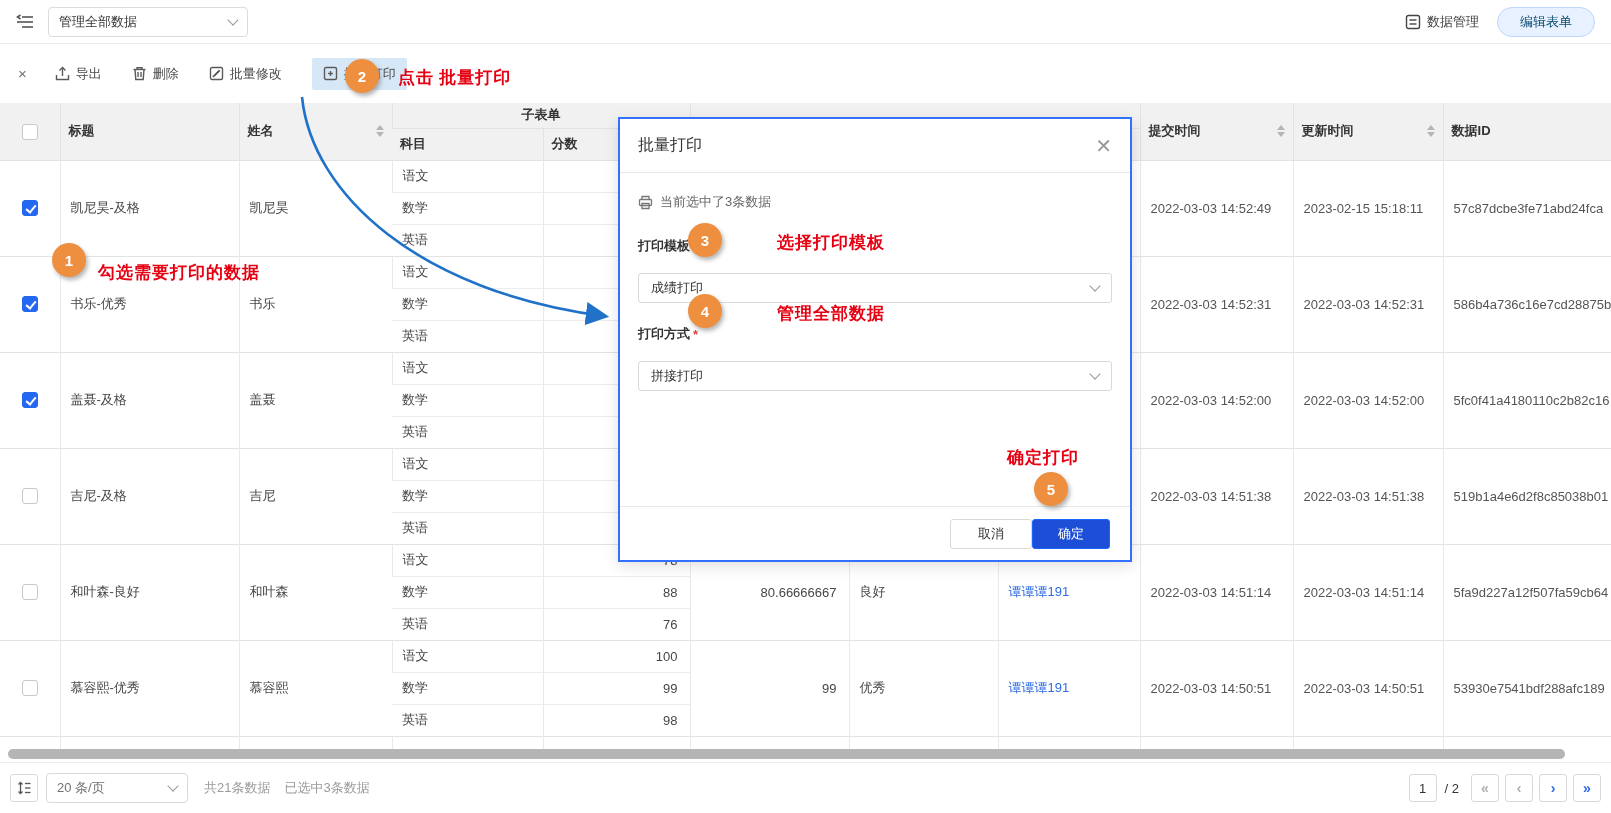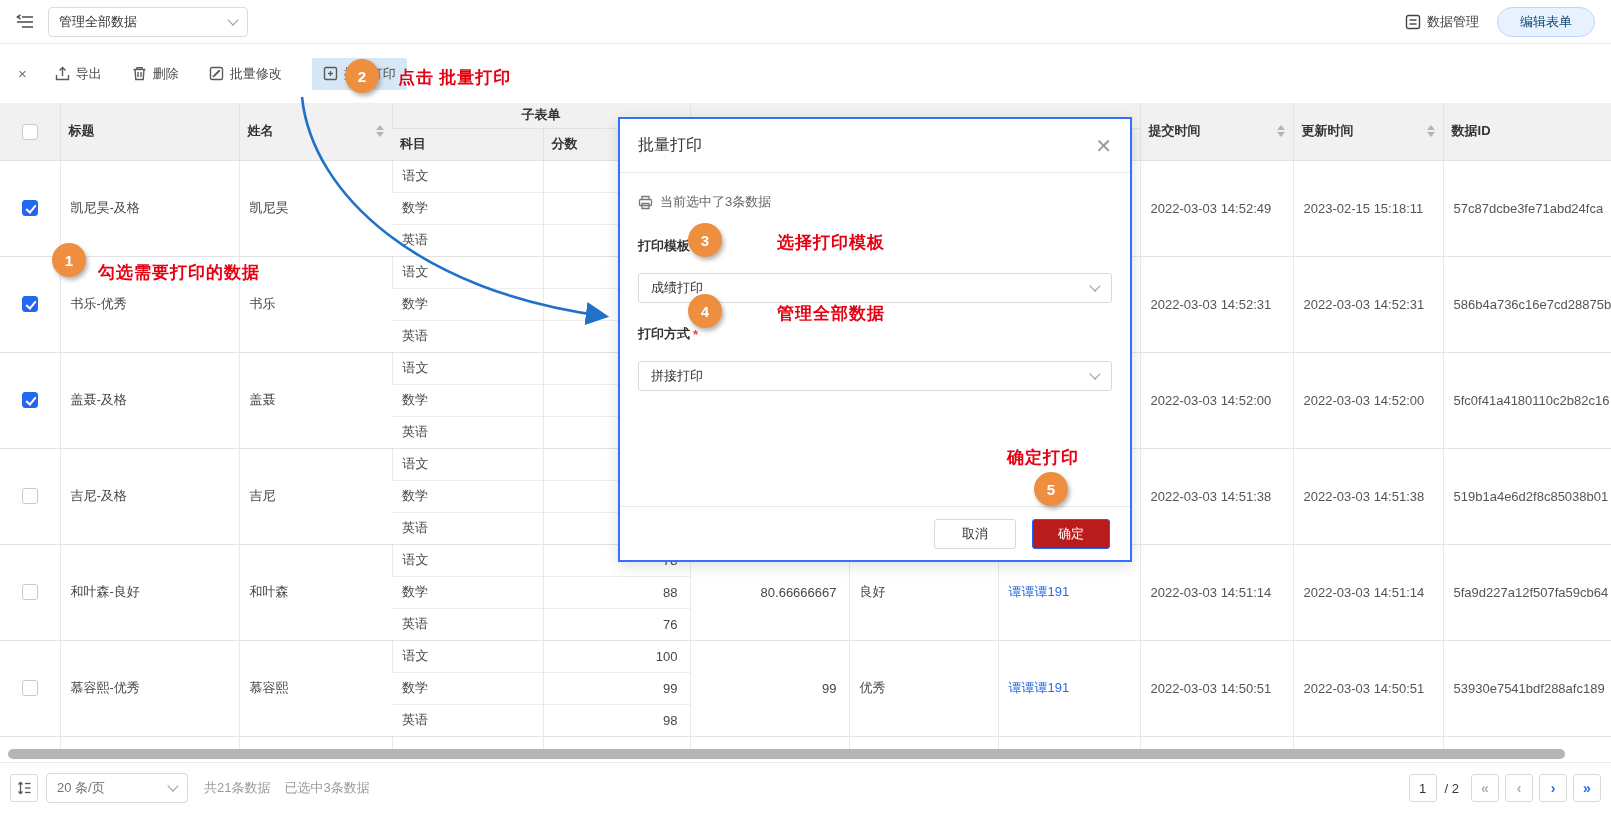--- a/index.html
+++ b/index.html
@@ -82,24 +82,24 @@
     padding:0 18px; border-bottom:1px solid #e8e8e8; }
   .modal-title { font-size:16px; color:#333; }
   .modal-close { font-size:20px; color:#9a9a9a; cursor:pointer; line-height:1; }
   .modal-body { padding:20px 18px 16px 18px; }
   .sel-info { display:flex; align-items:center; gap:7px; color:#666; margin-bottom:18px; }
   .field-label { color:#333; font-weight:700; margin-bottom:10px; height:34px; display:flex; align-items:center; }
   .req { color:#e34242; margin-left:3px; }
   .select { height:30px; border:1px solid #d9d9d9; border-radius:3px; display:flex; align-items:center;
     justify-content:space-between; padding:0 12px; color:#333; margin-bottom:14px; cursor:pointer; }
   .modal-foot { position:absolute; left:0; right:0; bottom:0; height:54px; border-top:1px solid #e8e8e8;
-    display:flex; align-items:center; justify-content:flex-end; gap:16px; padding:0 20px; }
+    display:flex; align-items:center; justify-content:flex-end; padding:0 20px; }
   .btn { height:30px; border-radius:3px; display:flex; align-items:center; justify-content:center; cursor:pointer; }
   .btn-cancel { width:82px; border:1px solid #d9d9d9; background:#fff; color:#333; }
-  .btn-confirm { width:78px; background:#b91c1c; color:#fff; border:1px solid #1a66ff; }
+  .btn-confirm { width:78px; background:#1d4ed8; color:#fff; border:1px solid #1a66ff; }
   
   .anno { position:absolute; z-index:50; }
   .badge { width:34px; height:34px; border-radius:50%; background:#ee8f40;
     box-shadow:2px 3px 4px rgba(120,120,120,.55); color:#fff; font-weight:700; font-size:15px;
     display:flex; align-items:center; justify-content:center; }
   .redtext { color:#e60012; font-weight:700; font-size:17px; white-space:nowrap;
     font-family:"Liberation Serif","DejaVu Serif",serif; letter-spacing:1px; }
   .arrow-layer { position:absolute; left:0; top:0; width:1611px; height:813px; z-index:40; pointer-events:none; }
   .icon { display:inline-flex; }
 </style>

